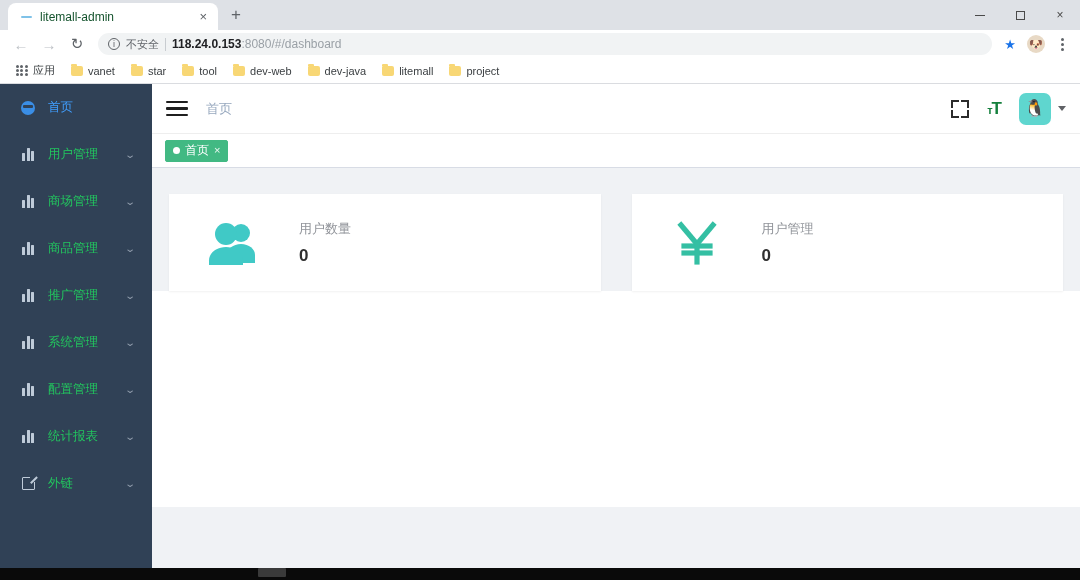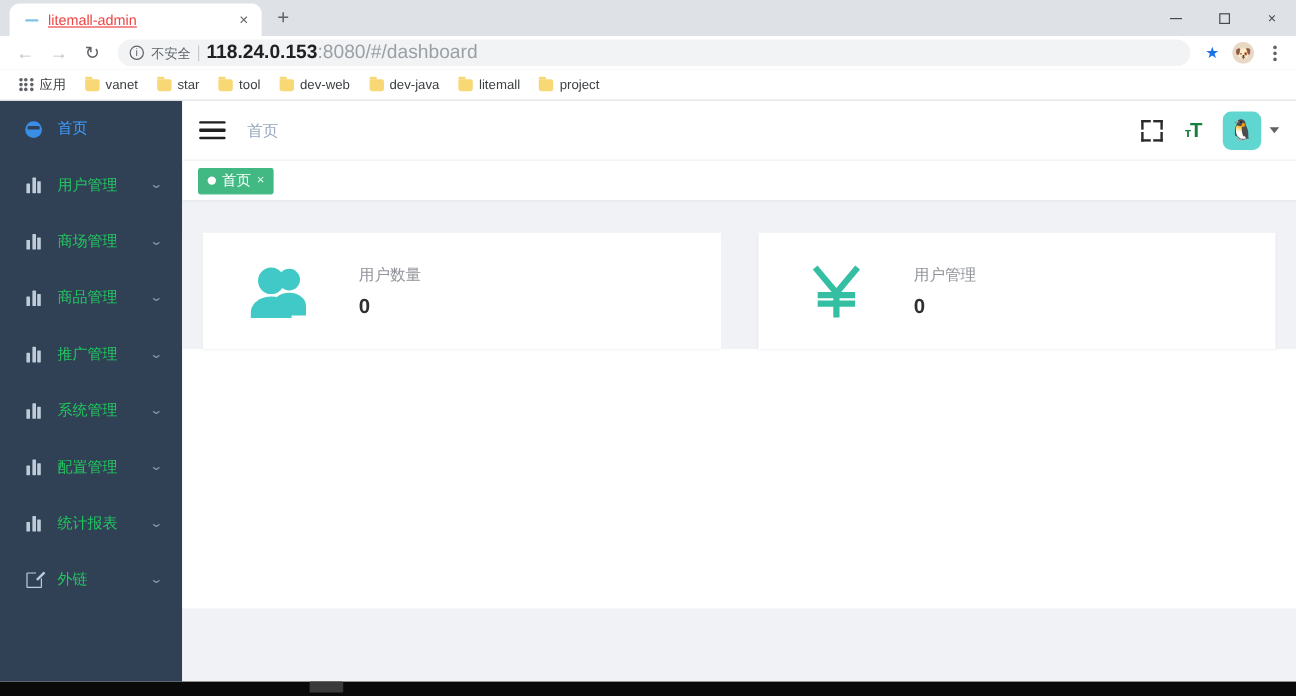--- a/index.html
+++ b/index.html
@@ -14,41 +14,41 @@
   .browser { width: 1080px; height: 568px; background: #dee1e6; position: relative; }
 
   .tabstrip { height: 30px; background: #dee1e6; display: flex; align-items: flex-end; padding-left: 8px; position: relative; }
   .tab {
     height: 27px; width: 210px; background: #fff;
     border-radius: 8px 8px 0 0; display: flex; align-items: center;
     padding: 0 8px 0 12px; gap: 8px; position: relative;
   }
   .tab-favicon { width: 12px; height: 12px; display: flex; align-items: center; justify-content: center; flex: none; }
   .tab-favicon i { display: block; width: 11px; height: 2px; background: #7fc2e8; border-radius: 1px; }
-  .tab-title { font-size: 12px; color: #ef4444; flex: 1; white-space: nowrap; overflow: hidden; text-overflow: ellipsis; text-decoration: underline; }
+  .tab-title { font-size: 12px; color: #14532d; flex: 1; white-space: nowrap; overflow: hidden; text-overflow: ellipsis; }
   .tab-close { font-size: 13px; color: #5f6368; line-height: 1; padding: 2px 3px; cursor: default; }
   .new-tab { width: 28px; height: 28px; display: flex; align-items: center; justify-content: center; font-size: 17px; color: #5f6368; margin-left: 4px; margin-bottom: 1px; }
 
   .wincontrols { position: absolute; right: 0; top: 0; height: 30px; display: flex; }
   .wincontrols div { width: 40px; height: 30px; display: flex; align-items: center; justify-content: center; color: #4a4a4a; font-size: 12px; }
   .wc-min i { display:block; width: 10px; height: 1px; background: #4a4a4a; }
   .wc-max i { display:block; width: 9px; height: 9px; border: 1px solid #4a4a4a; }
   .wc-close { font-size: 14px; }
 
   .toolbar { height: 28px; background: #fff; display: flex; align-items: center; padding: 0 8px; gap: 2px; }
   .navbtn { width: 26px; height: 26px; display: flex; align-items: center; justify-content: center; color: #5f6368; font-size: 15px; }
   .navbtn.disabled { color: #bdc1c6; }
   .omnibox {
     flex: 1; height: 22px; background: #f1f3f4; border-radius: 11px;
     display: flex; align-items: center; padding: 0 10px; gap: 6px; margin: 0 6px;
   }
   .info-icon { width: 12px; height: 12px; border: 1px solid #5f6368; border-radius: 50%; display:flex; align-items:center; justify-content:center; font-size: 9px; color: #5f6368; flex: none; font-style: normal; }
   .insecure-label { font-size: 11px; color: #5f6368; white-space: nowrap; }
   .om-div { width: 1px; height: 13px; background: #c8ccd0; }
-  .url { font-size: 16px; color: #9aa0a6; white-space: nowrap; }
+  .url { font-size: 12px; color: #9aa0a6; white-space: nowrap; }
   .url b { color: #202124; font-weight: 600; }
   .star-icon { font-size: 13px; color: #1a73e8; padding: 0 4px; }
   .profile-pic { width: 18px; height: 18px; border-radius: 50%; background: #e8d9c5; display:flex; align-items:center; justify-content:center; font-size: 11px; margin: 0 5px; overflow: hidden; }
   .kebab { width: 20px; display: flex; flex-direction: column; align-items: center; gap: 2px; }
   .kebab i { width: 3px; height: 3px; border-radius: 50%; background: #5f6368; display: block; }
 
   .bookmarks { height: 26px; background: #fff; display: flex; align-items: center; padding: 0 9px; gap: 2px; border-bottom: 1px solid #dadce0; }
   .bm { display: flex; align-items: center; gap: 5px; padding: 2px 7px; border-radius: 4px; }
   .bm-label { font-size: 11px; color: #3c4043; white-space: nowrap; }
   .folder { width: 12px; height: 10px; background: #f8d775; border-radius: 1px 2px 2px 2px; position: relative; flex: none; }

